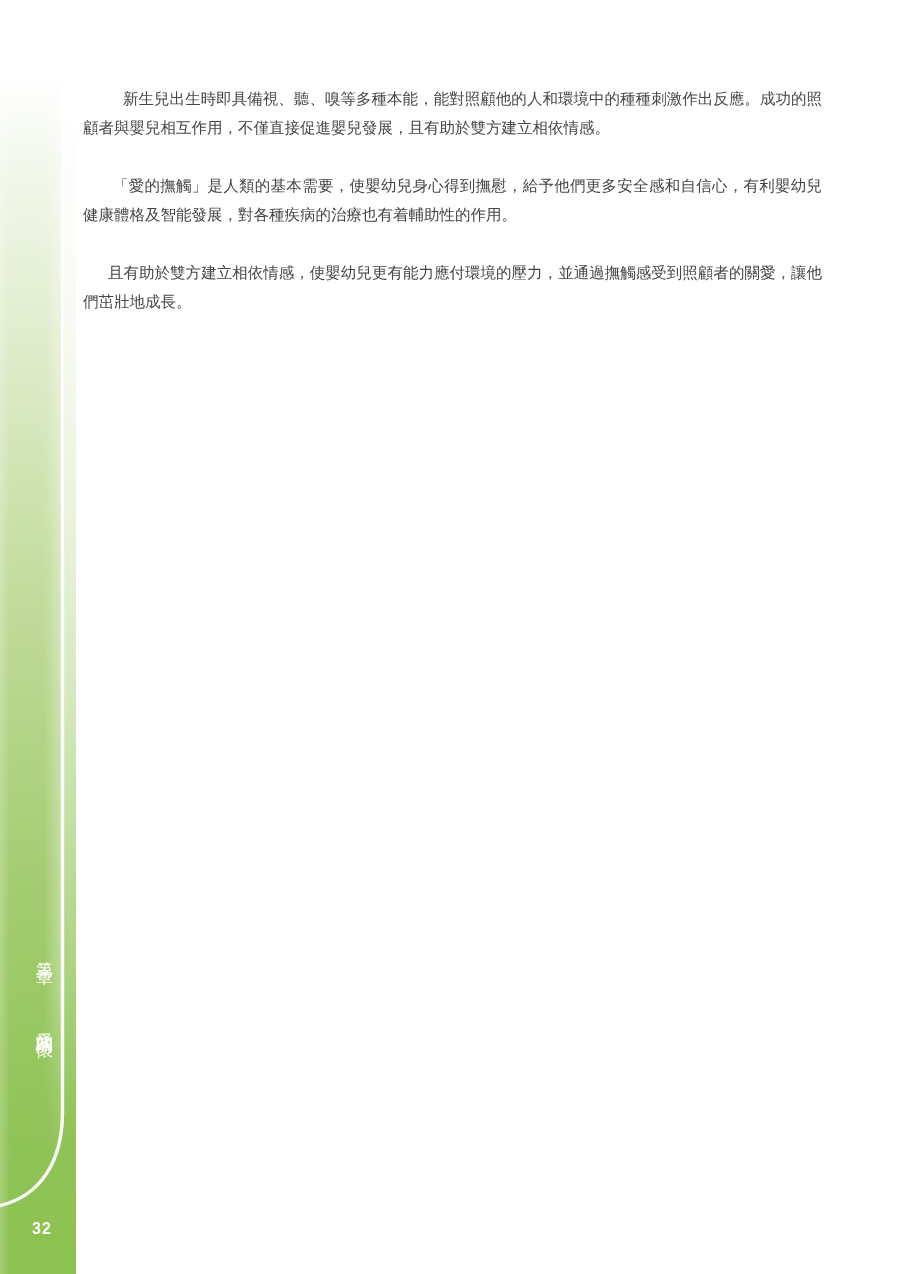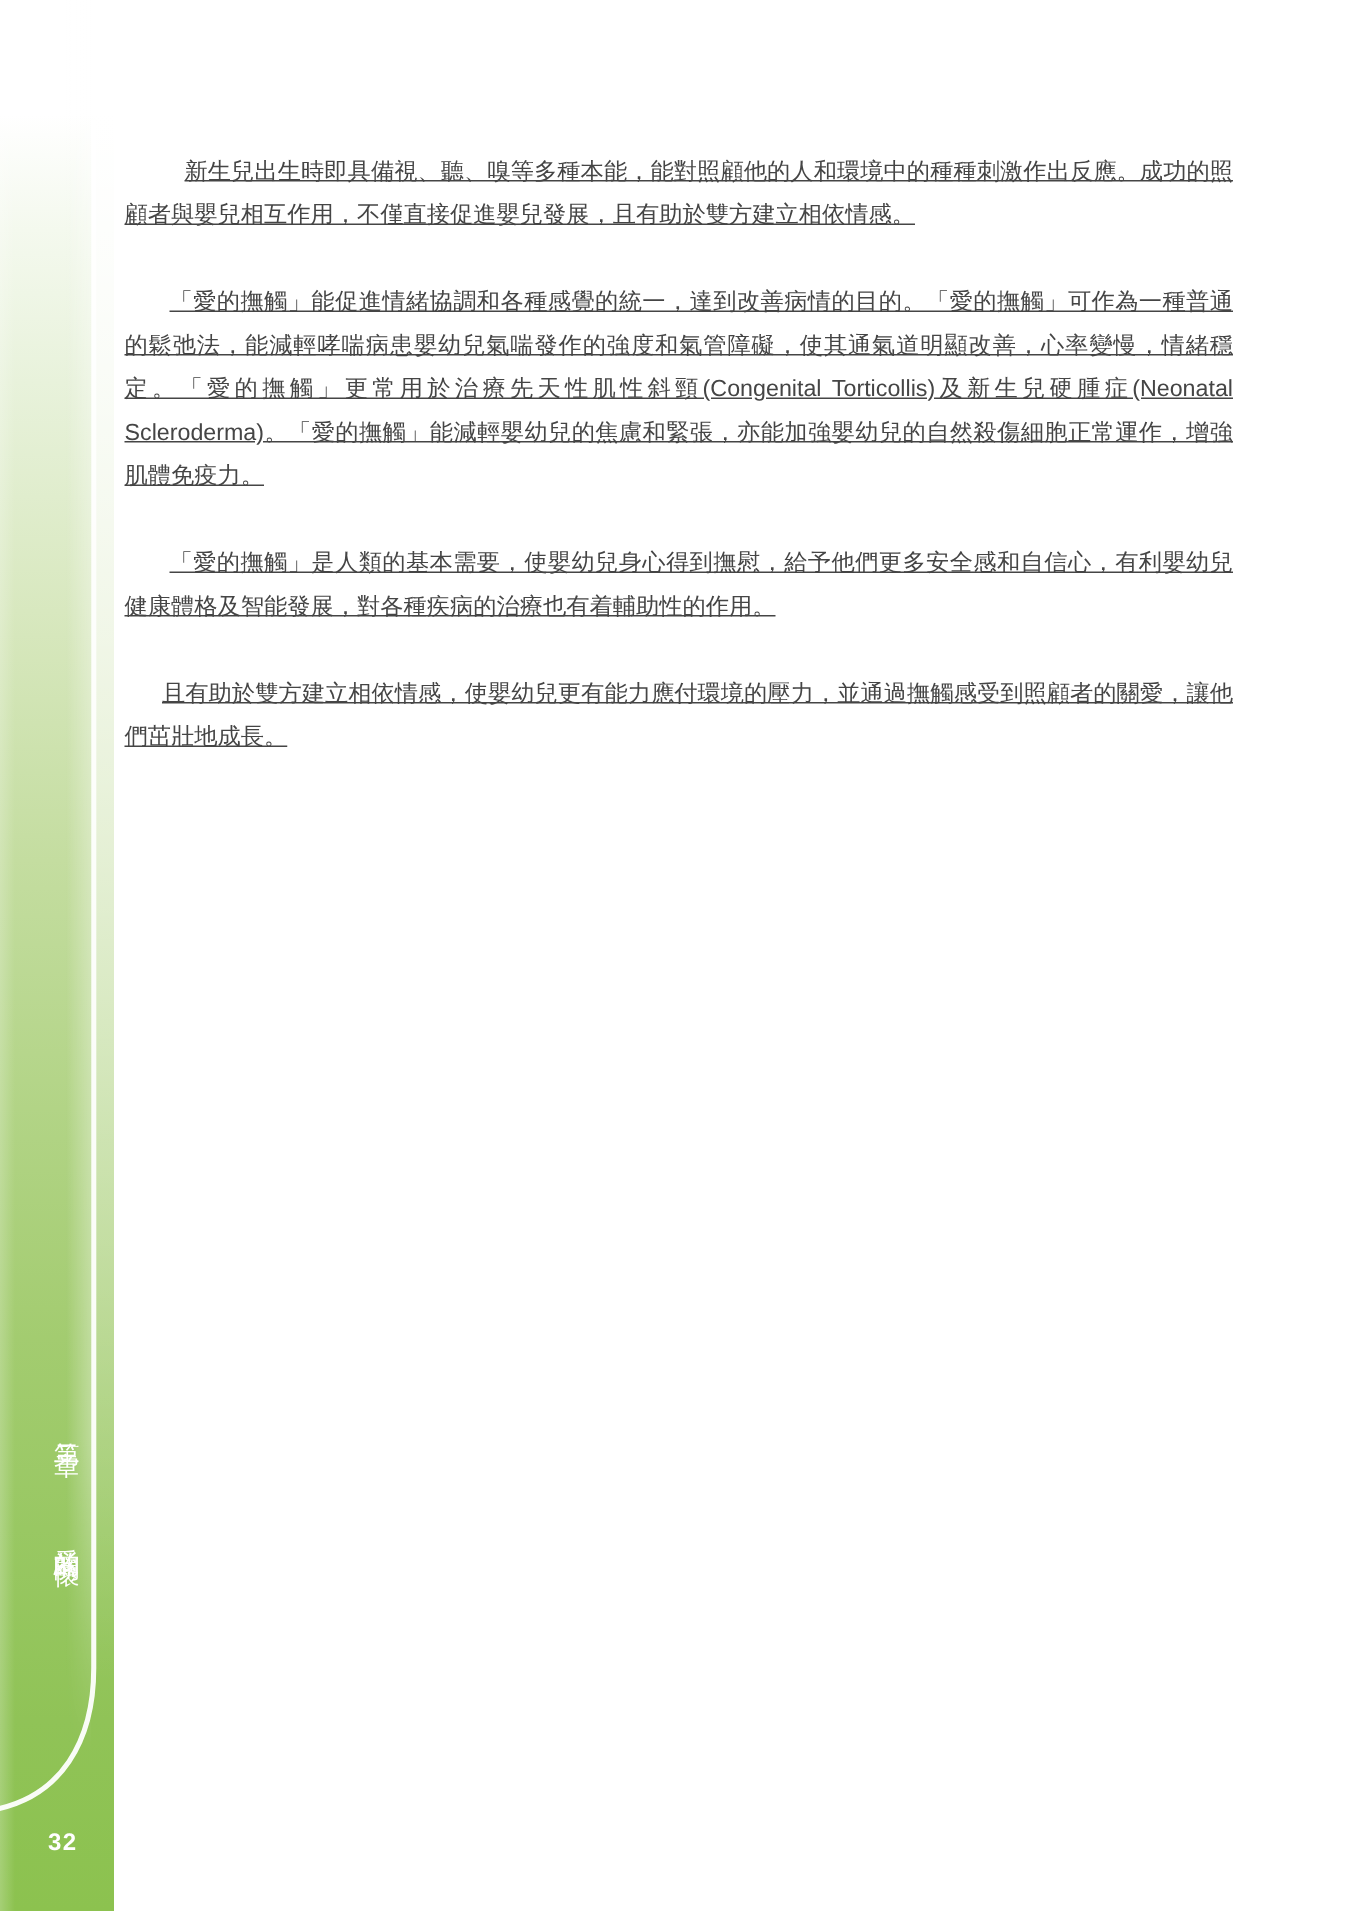--- a/index.html
+++ b/index.html
@@ -84,21 +84,21 @@
   
   .content {
     position: absolute;
     left: 83px; top: 84px;
     width: 739px;
     color: #454545;
     font-size: 15.5px;
     line-height: 29px;
     text-align: justify;
   }
-  .content p { margin: 16px 0 29px 0; padding: 0; text-decoration: underline; }
+  .content p { margin: 0 0 29px 0; padding: 0; }
   .content p.ind-a { text-indent: 40px; }
   .content p.ind-b { text-indent: 30px; }
   .content p.ind-c { text-indent: 25px; }
 </style>
 </head>
 <body>
 
 <div class="page">
 
   <aside class="sidebar">
@@ -110,18 +110,17 @@
     </svg>
 
     <div class="chapter-part part1">第二章</div>
     <div class="chapter-part part2">愛的關懷</div>
 
     <div class="pagenum">32</div>
   </aside>
 
   <main class="content">
     <p class="ind-a">新生兒出生時即具備視、聽、嗅等多種本能，能對照顧他的人和環境中的種種刺激作出反應。成功的照顧者與嬰兒相互作用，不僅直接促進嬰兒發展，且有助於雙方建立相依情感。</p>
-    <p class="ind-b">「愛的撫觸」能促進情緒協調和各種感覺的統一，達到改善病情的目的。「愛的撫觸」可作為一種普通的鬆弛法，能減輕哮喘病患嬰幼兒氣喘發作的強度和氣管障礙，使其通氣道明顯改善，心率變慢，情緒穩定。「愛的撫觸」更常用於治療先天性肌性斜頸(Congenital Torticollis)及新生兒硬腫症(Neonatal Scleroderma)。「愛的撫觸」能減輕嬰幼兒的焦慮和緊張，亦能加強嬰幼兒的自然殺傷細胞正常運作，增強肌體免疫力。</p>
     <p class="ind-b">「愛的撫觸」是人類的基本需要，使嬰幼兒身心得到撫慰，給予他們更多安全感和自信心，有利嬰幼兒健康體格及智能發展，對各種疾病的治療也有着輔助性的作用。</p>
     <p class="ind-c">且有助於雙方建立相依情感，使嬰幼兒更有能力應付環境的壓力，並通過撫觸感受到照顧者的關愛，讓他們茁壯地成長。</p>
   </main>
 
 </div>
 
 </body></html>

